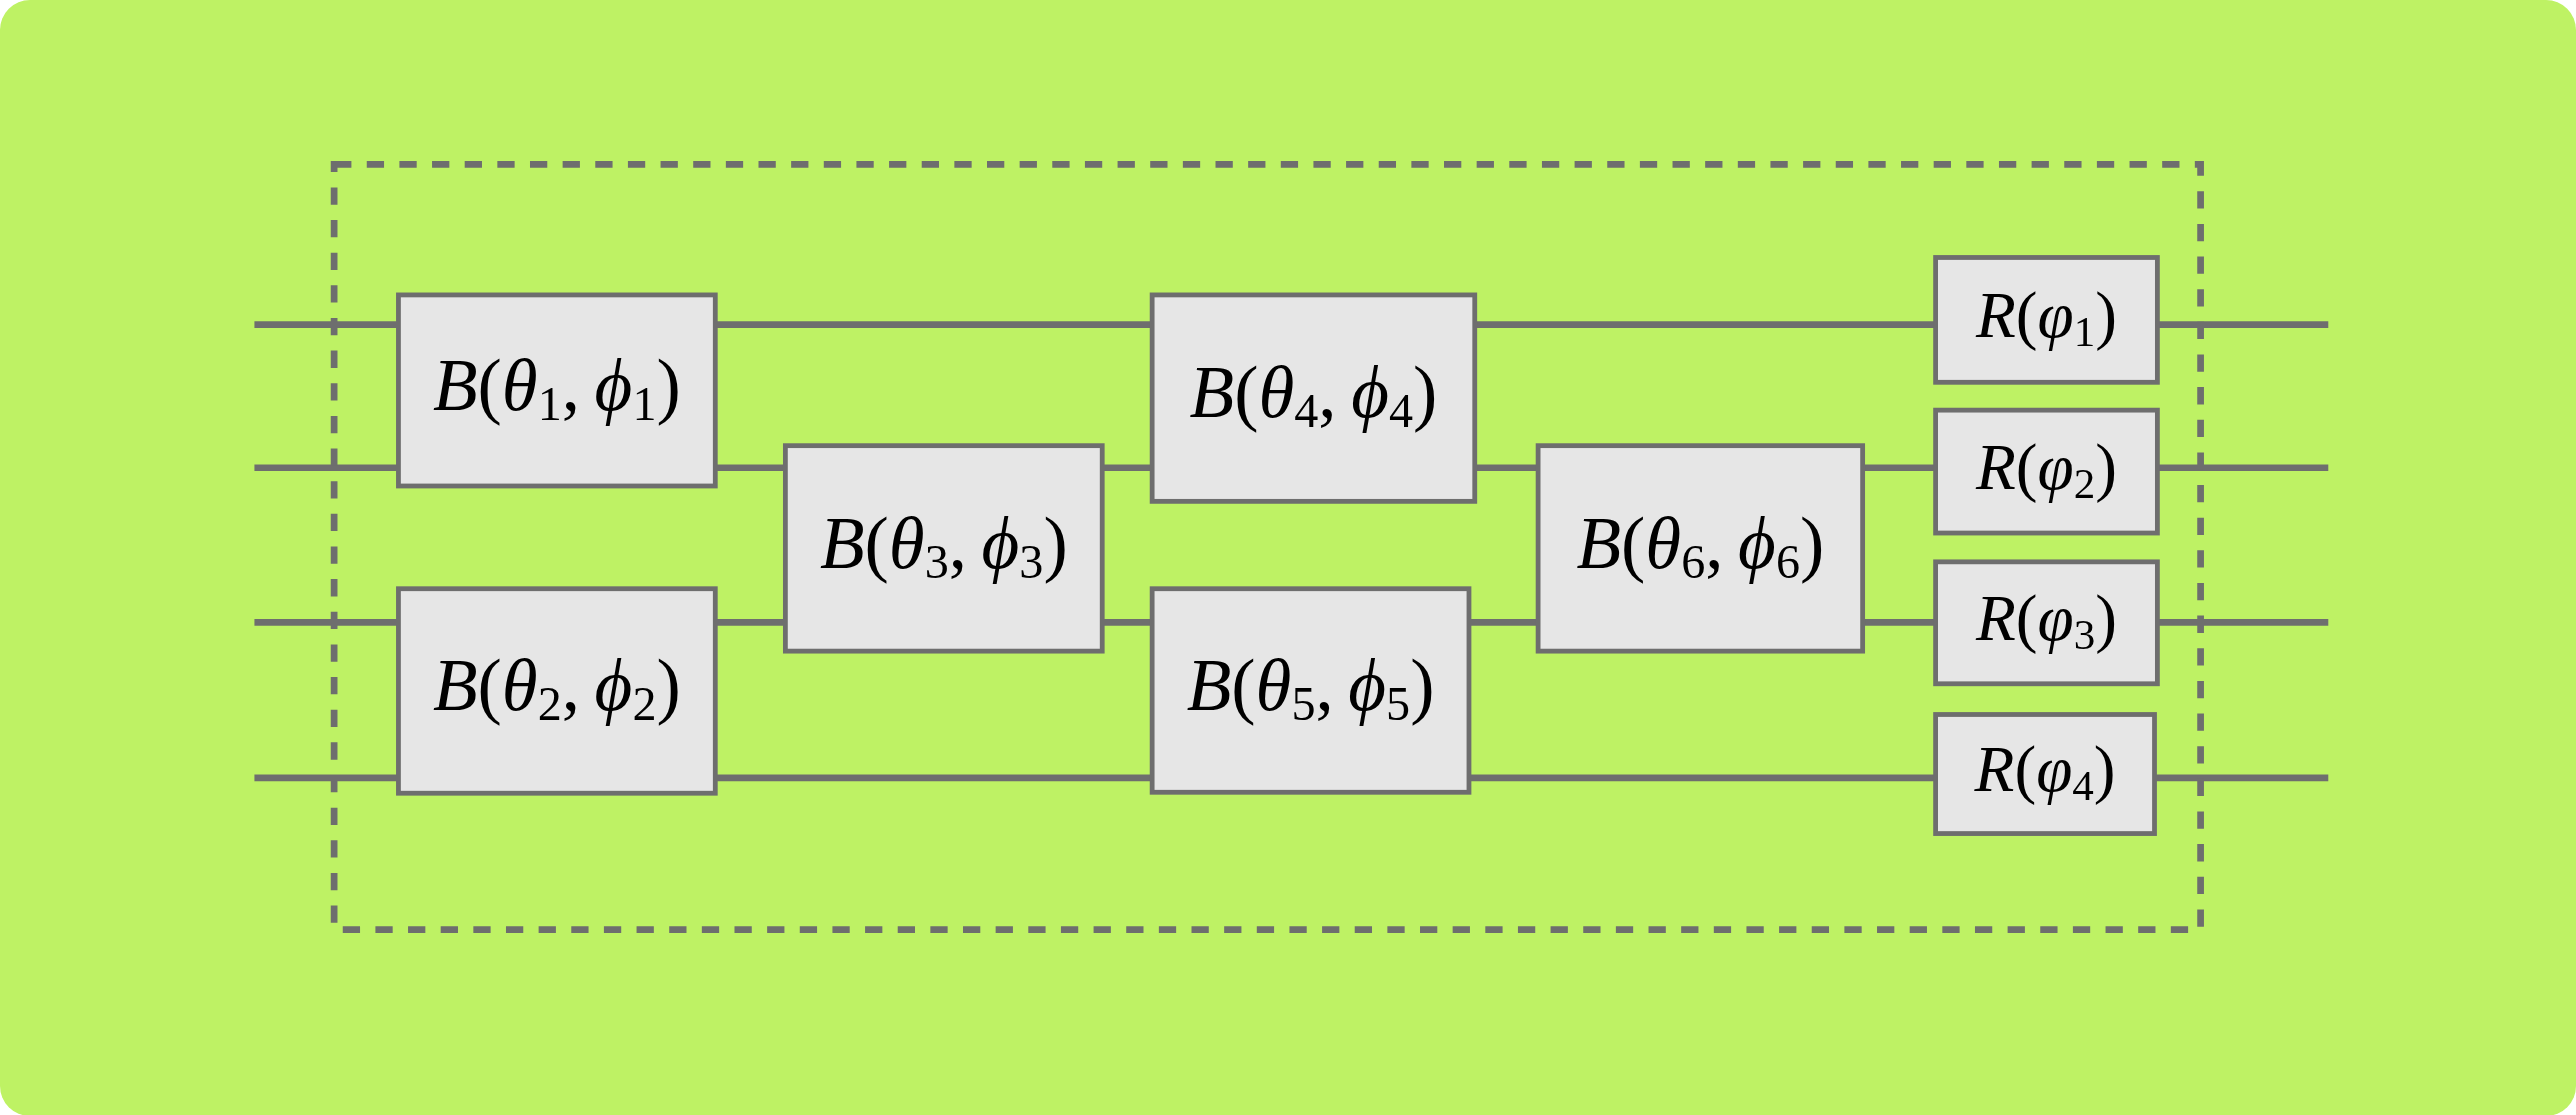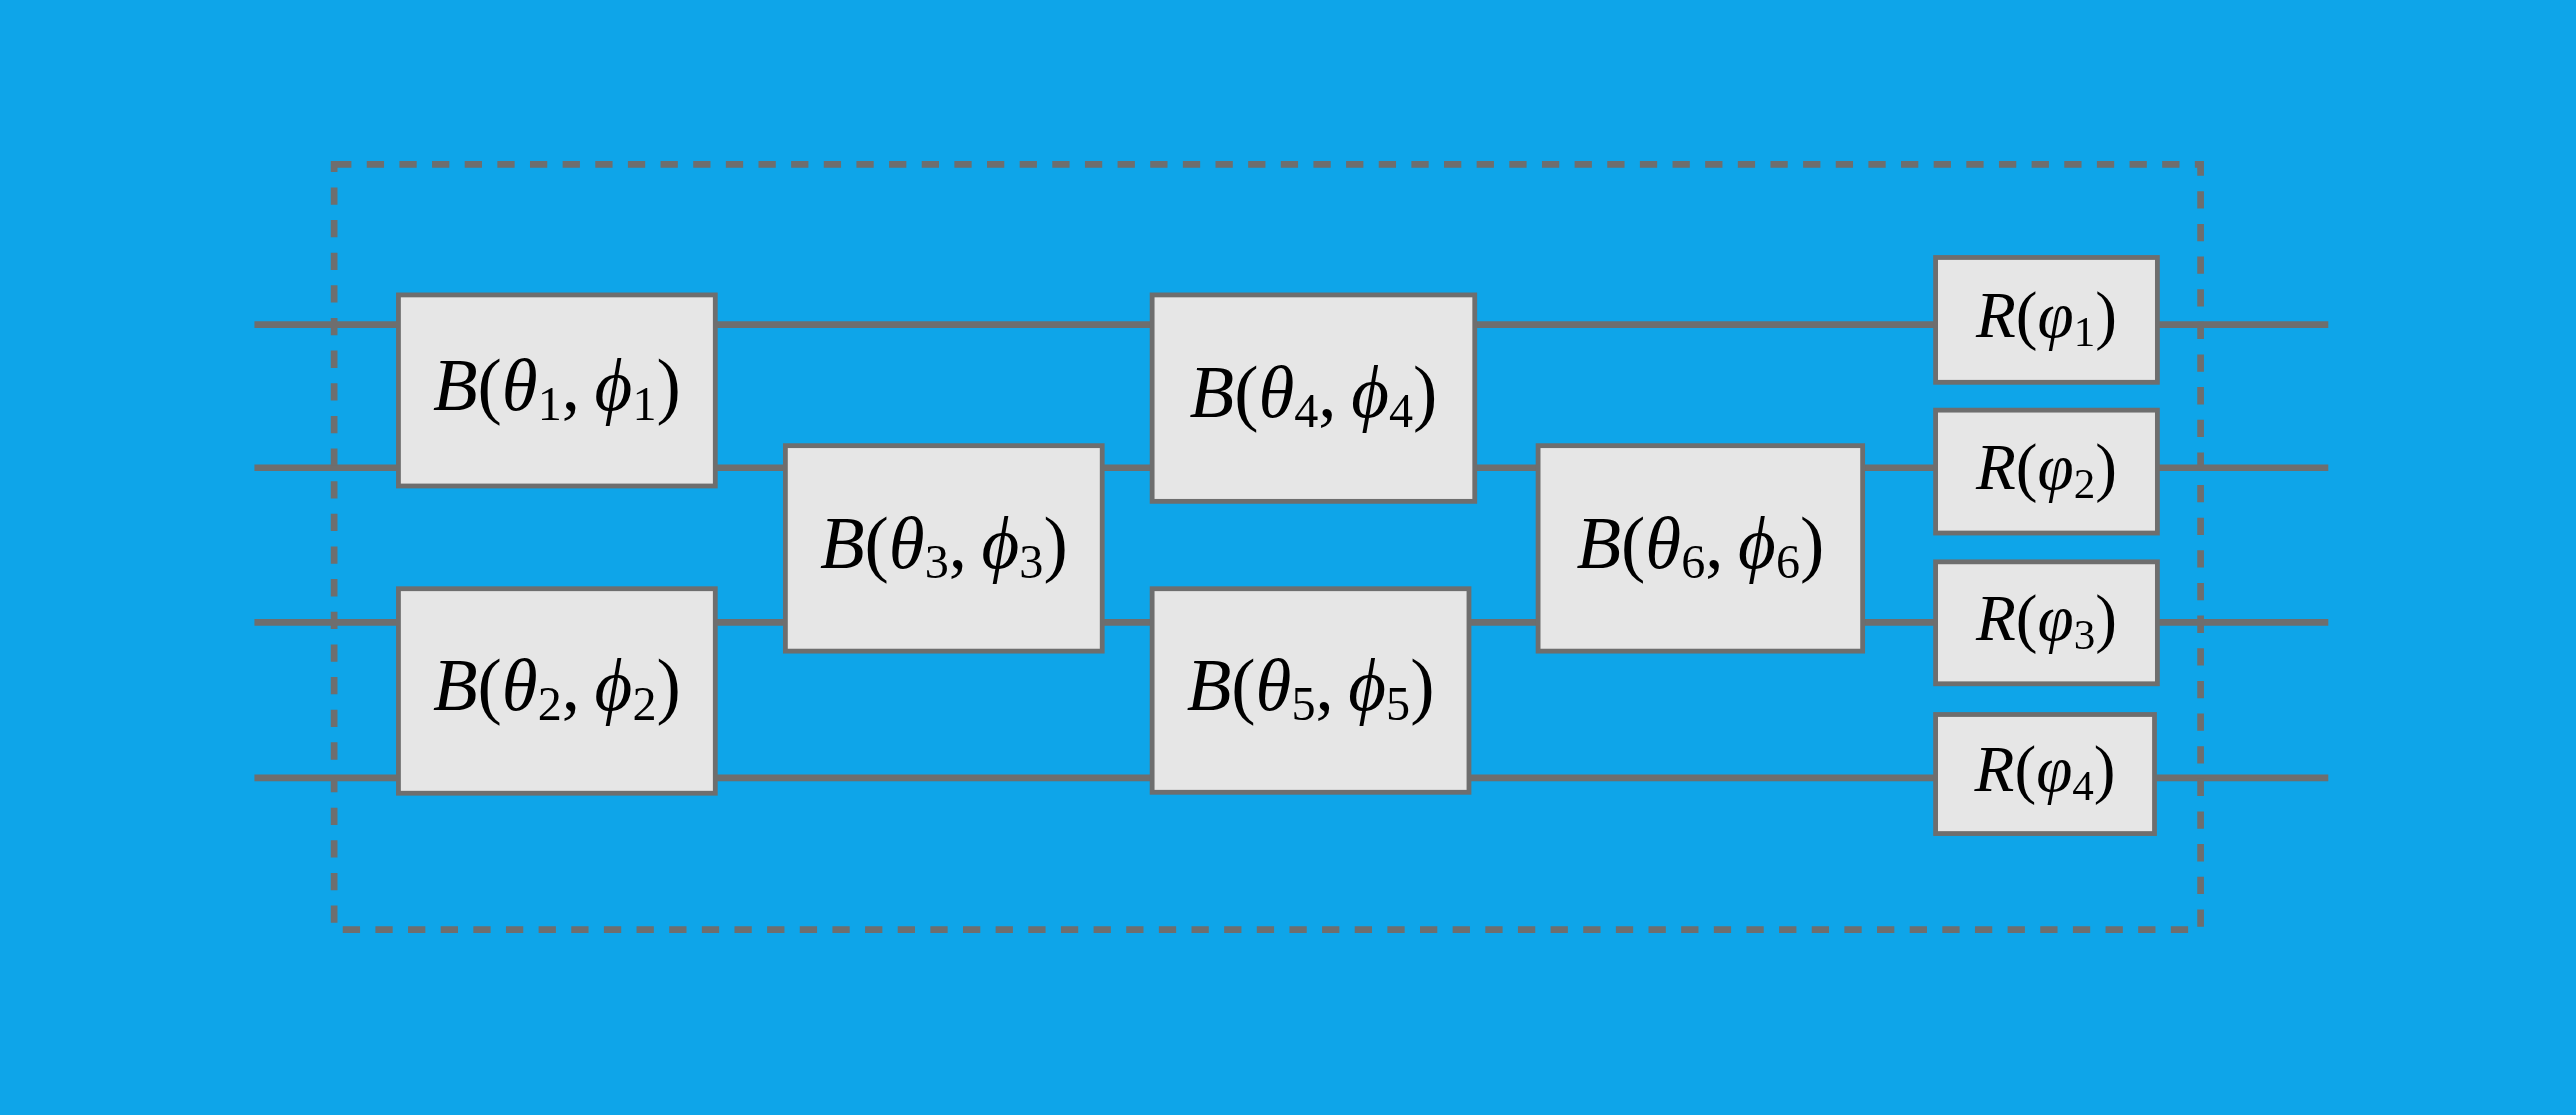--- a/index.html
+++ b/index.html
@@ -8,22 +8,23 @@
     padding: 0;
     background: #ffffff;
   }
   body {
     font-family: "Liberation Serif", "DejaVu Serif", serif;
   }
   #circuit-canvas {
     position: relative;
     width: 2576px;
     height: 1116px;
-    background: #0ea5e9;
+    background: #bef264;
     overflow: hidden;
+    border-radius: 30px;
   }
   #circuit-svg {
     position: absolute;
     left: 0;
     top: 0;
     width: 2576px;
     height: 1116px;
     display: block;
   }
   .wire-line {

